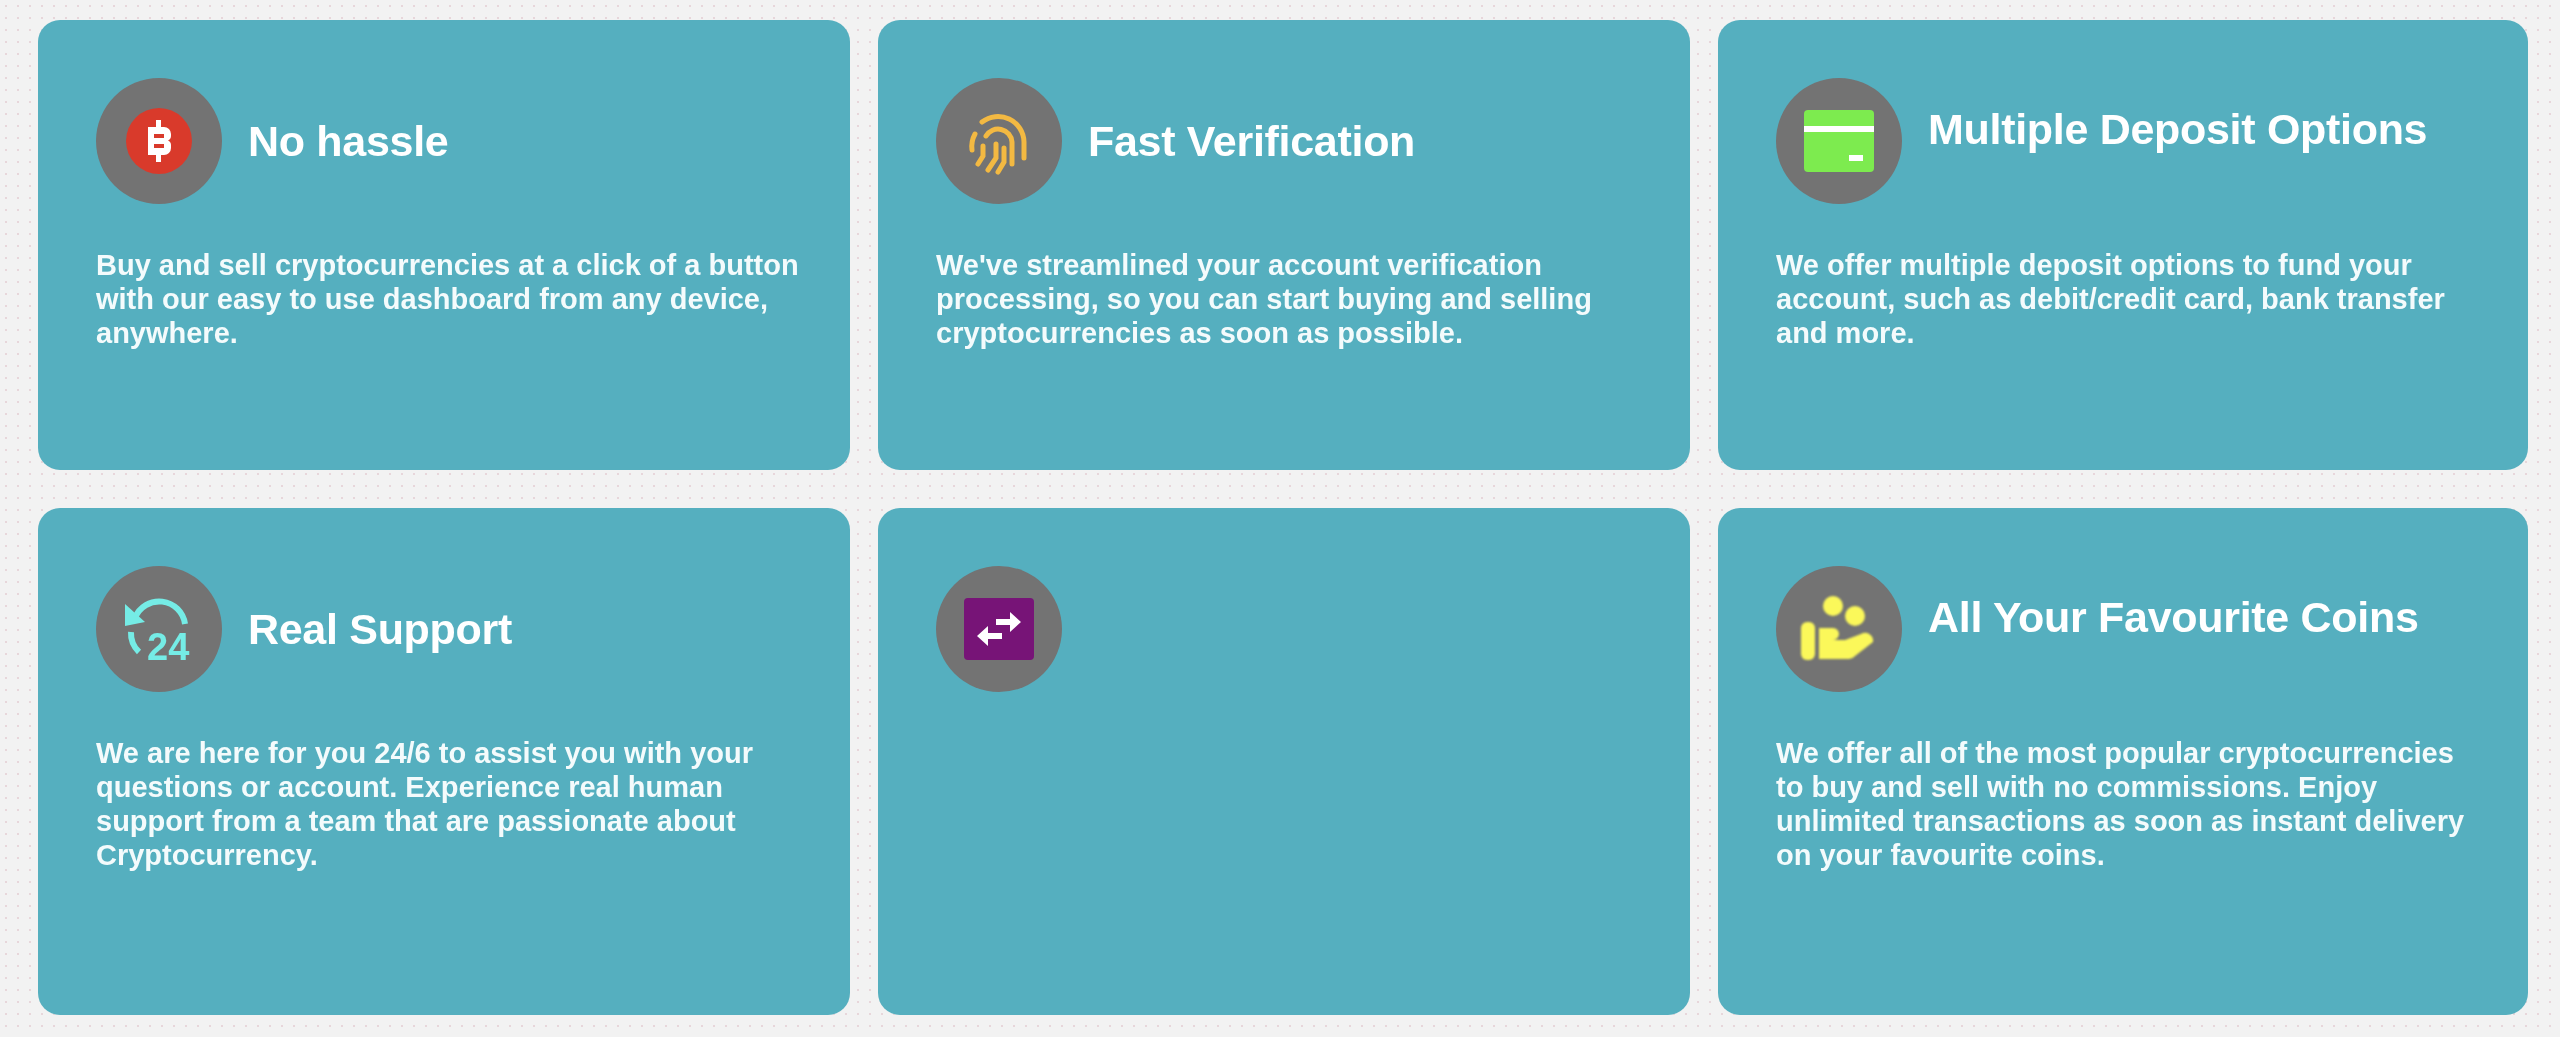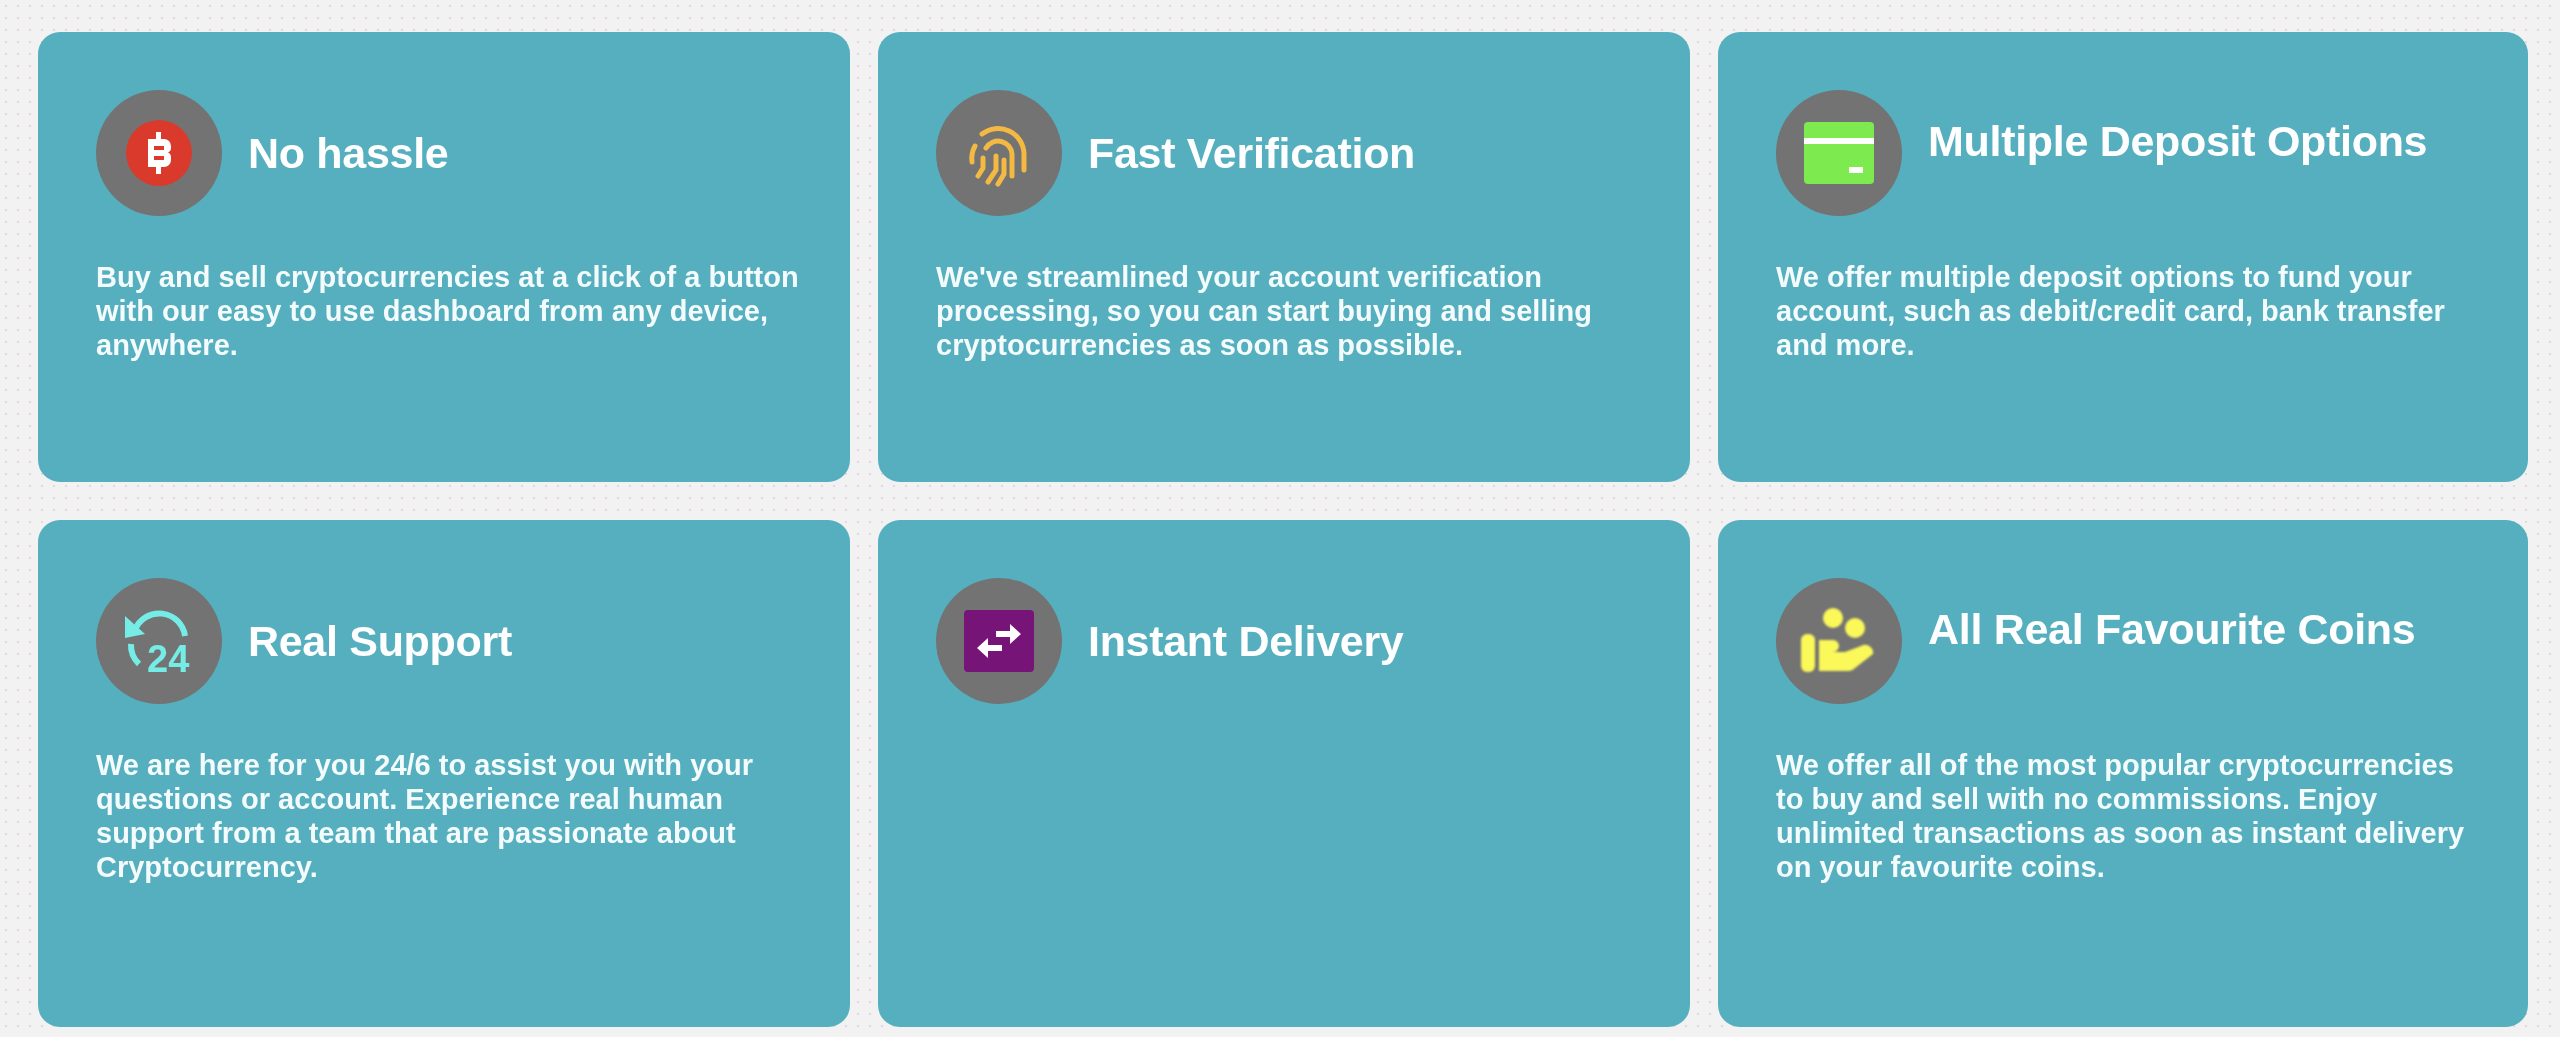--- a/index.html
+++ b/index.html
@@ -5,21 +5,21 @@
   html, body { margin: 0; padding: 0; }
   body {
     width: 2560px; height: 1037px; overflow: hidden;
     background: #f2f2f2;
     background-image: radial-gradient(#e7d6da 1px, transparent 1.2px);
     background-size: 12px 12px;
     font-family: "Liberation Sans", "DejaVu Sans", sans-serif;
     position: relative;
   }
   .grid {
-    position: absolute; left: 38px; top: 32px;
+    position: absolute; left: 38px; top: 20px;
     display: grid;
     grid-template-columns: 812px 812px 810px;
     grid-template-rows: 450px 507px;
     column-gap: 28px; row-gap: 38px;
   }
   .card {
     background: #55afbf;
     border-radius: 22px;
     position: relative;
     color: #ffffff;
@@ -114,31 +114,30 @@
   <div class="card">
     <div class="icon-wrap">
       <span>
         <svg width="70" height="62" viewBox="0 0 70 62">
           <rect x="0" y="0" width="70" height="62" rx="4" fill="#771477"></rect>
           <polygon points="32,21 46,21 46,14 57,24 46,34 46,27 32,27" fill="#ffffff"></polygon>
           <polygon points="38,35 24,35 24,28 13,38 24,48 24,41 38,41" fill="#ffffff"></polygon>
         </svg>
       </span>
     </div>
-    <div class="title">Instant Delivery</div>
   </div>
 
   <div class="card">
     <div class="icon-wrap">
       <span>
         <svg width="80" height="66" viewBox="0 0 80 66" style="filter: blur(1.2px);">
           <circle cx="34" cy="10" r="10" fill="#fbf85a"></circle>
           <circle cx="56" cy="20" r="10" fill="#fbf85a"></circle>
           <rect x="2" y="26" width="14" height="38" rx="6" fill="#fbf85a"></rect>
           <path d="M20 32 H34 a6 6 0 0 1 0 12 H46 L62 38 a8 8 0 0 1 12 8 L56 60 a8 8 0 0 1 -6 3 H20 Z" fill="#fbf85a"></path>
         </svg>
       </span>
     </div>
-    <div class="title raised">All Real Favourite Coins</div>
+    <div class="title raised">All Your Favourite Coins</div>
     <div class="desc">We offer all of the most popular cryptocurrencies to buy and sell with no commissions. Enjoy unlimited transactions as soon as instant delivery on your favourite coins.</div>
   </div>
 
 </div>
 
 </body></html>

